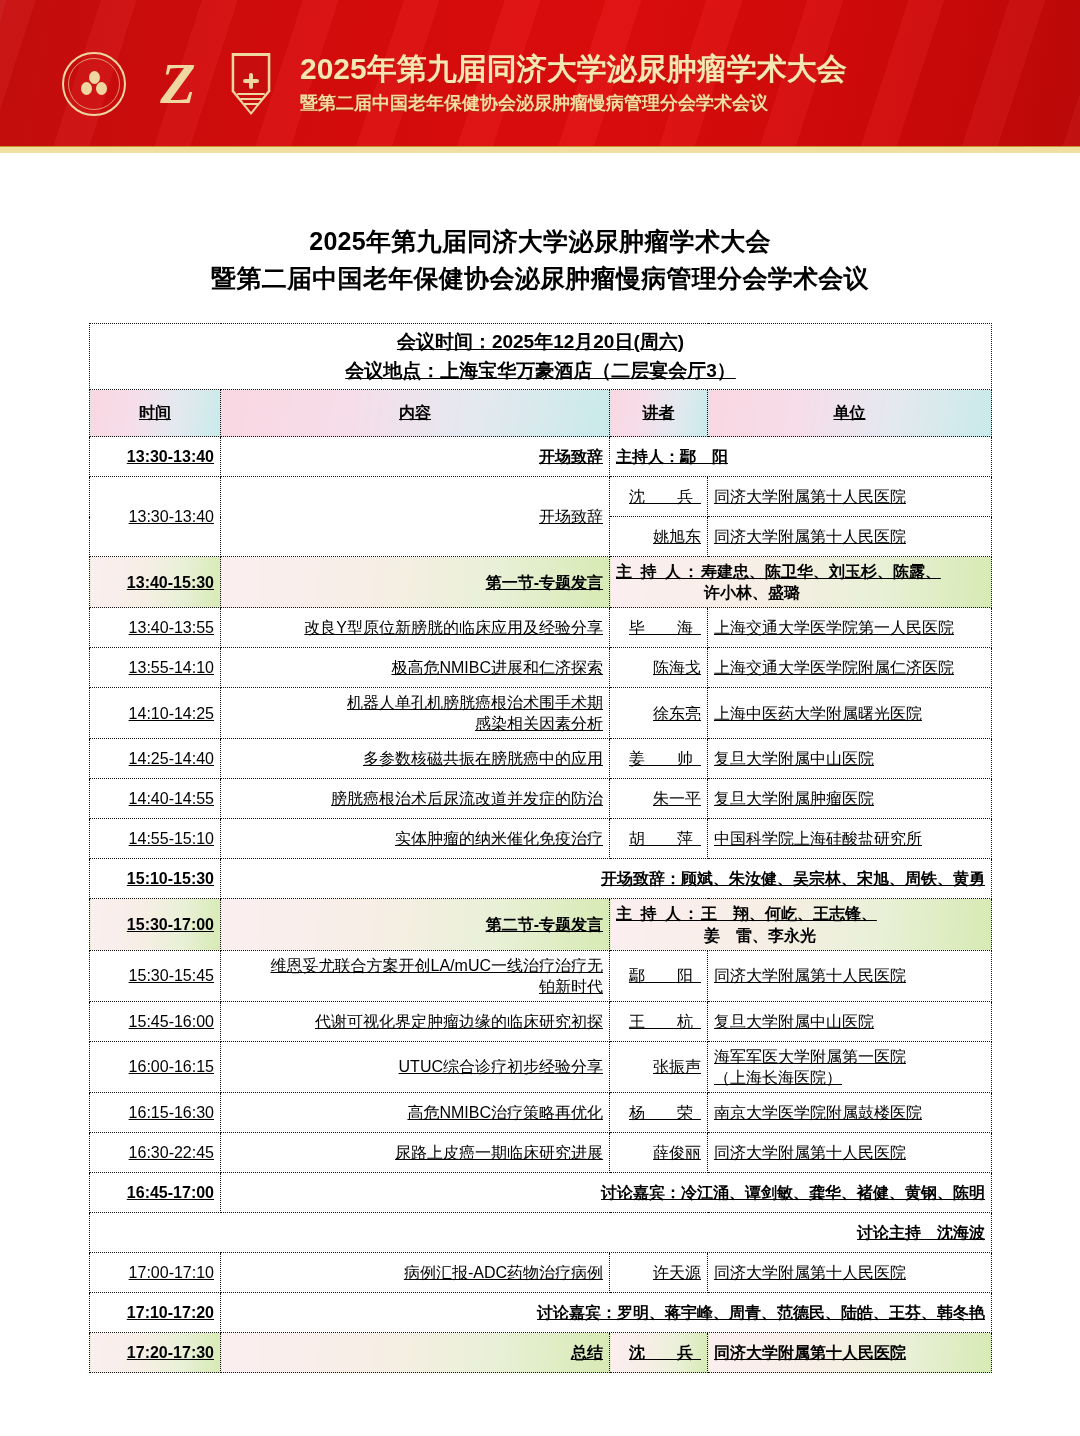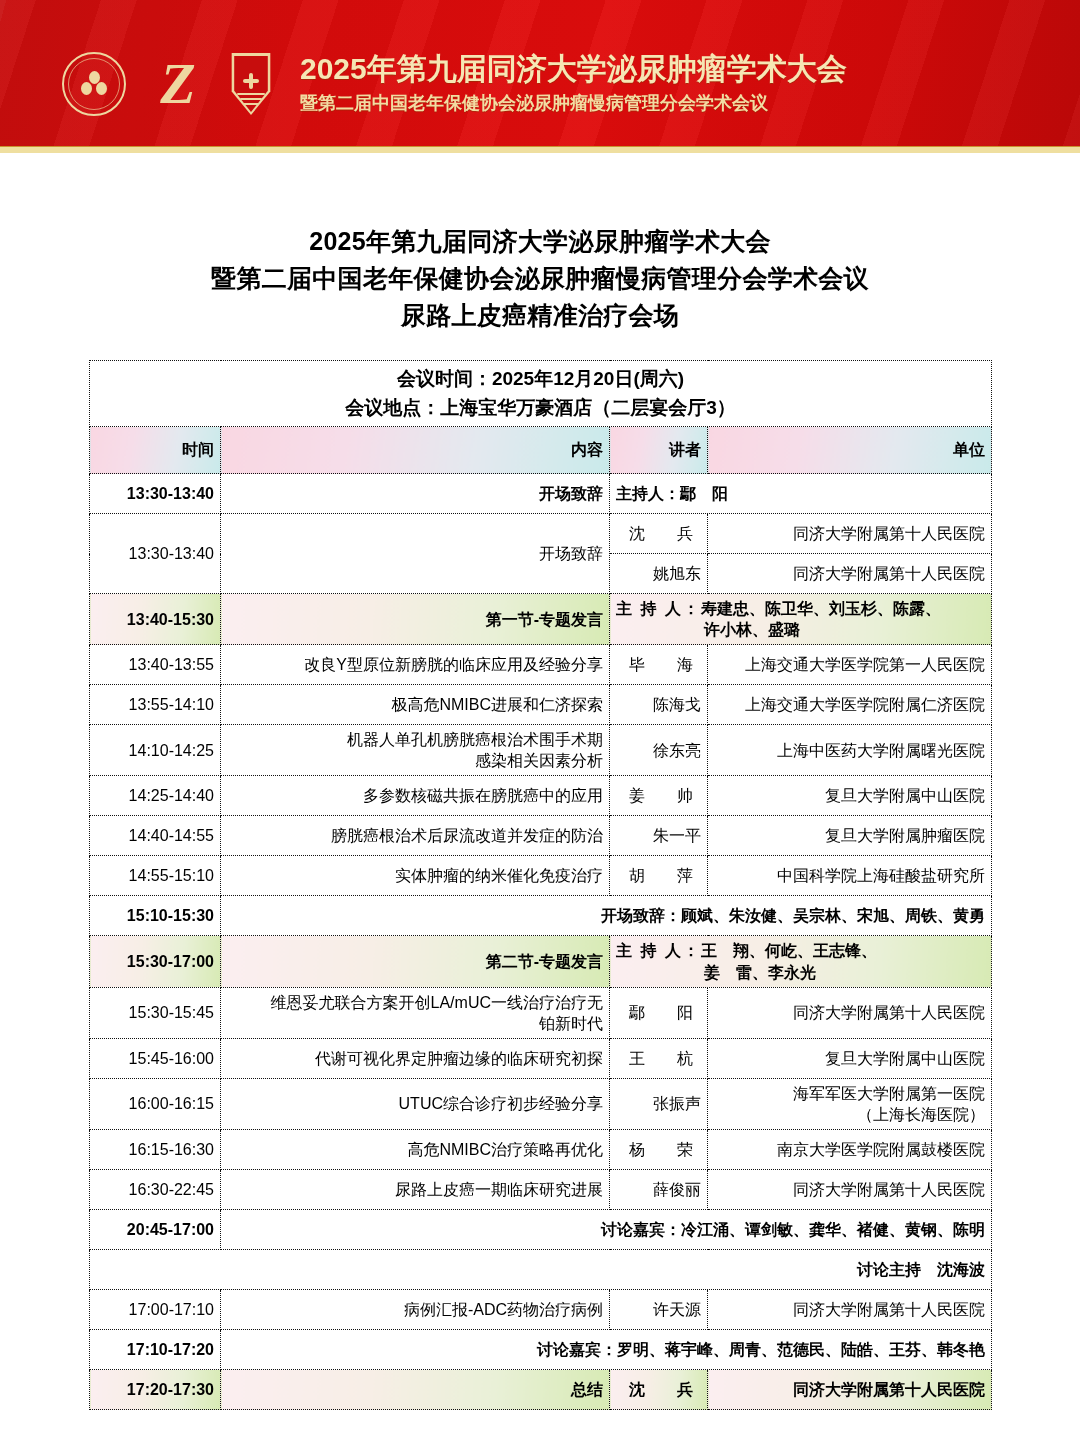--- a/index.html
+++ b/index.html
@@ -60,43 +60,43 @@
   .banner-t1{font-size:30px;font-weight:700;letter-spacing:0px;line-height:1.08;
     color:#f6e6b4;text-shadow:0 1px 0 rgba(120,60,0,.45);}
   .banner-t2{font-size:18px;font-weight:700;letter-spacing:0px;margin-top:5px;
     color:#f2dca2;text-shadow:0 1px 0 rgba(120,60,0,.4);}
 
   
   .doc-title{margin:70px auto 0;width:900px;text-align:center;color:#000;}
   .doc-title div{font-size:25px;font-weight:700;line-height:1.48;letter-spacing:.3px;}
 
   
-  .tbl-wrap{width:902px;margin:26px auto 0;}
+  .tbl-wrap{width:902px;margin:26px auto 0;text-decoration:underline;}
   table.agenda{width:902px;border-collapse:collapse;table-layout:fixed;}
   table.agenda td{
     border:1px dotted #111;
     padding:4px 6px;
     font-size:16px;color:#000;vertical-align:middle;
     line-height:1.32;
   }
   col.c-time{width:131px;}
   col.c-content{width:389px;}
   col.c-speaker{width:98px;}
   col.c-unit{width:284px;}
 
   .meta-cell{text-align:center;padding:13px 6px 14px;}
   .meta-line{font-size:19px;font-weight:700;line-height:1.5;}
 
   .hdr td{
-    text-align:right;font-size:17px;font-weight:700;height:38px;padding:6px;
+    text-align:center;font-size:17px;font-weight:700;height:38px;padding:6px;
     background:linear-gradient(100deg,#f9d7e2 0%,#f6dde9 32%,#e3e9ef 66%,#c9eaea 100%);
   }
 
   .t-c{text-align:right;}
-  .t-r{text-align:right;}
+  .t-r{}
   .bold{font-weight:700;}
   .row-h{height:40px;}
   .row-tall{height:48px;}
 
   .sect td{
     background:linear-gradient(95deg,#fbeef0 0%,#f7eee6 38%,#e9f0d7 70%,#d7eab4 100%);
     font-weight:700;
   }
   .host-spread{letter-spacing:2px;}
   .name-spread{letter-spacing:8px;padding-left:8px;}
@@ -133,21 +133,20 @@
       <div class="banner-t1">2025年第九届同济大学泌尿肿瘤学术大会</div>
       <div class="banner-t2">暨第二届中国老年保健协会泌尿肿瘤慢病管理分会学术会议</div>
     </div>
   </div>
 </div>
 <div class="gold-rule"></div>
 
 <div class="doc-title">
   <div>2025年第九届同济大学泌尿肿瘤学术大会</div>
   <div>暨第二届中国老年保健协会泌尿肿瘤慢病管理分会学术会议</div>
-  <div>尿路上皮癌精准治疗会场</div>
 </div>
 
 <div class="tbl-wrap">
   <table class="agenda">
     <colgroup>
       <col class="c-time">
         <col class="c-content">
         <col class="c-speaker">
         <col class="c-unit">
     </colgroup>
@@ -253,21 +252,21 @@
           <td class="t-c name-spread">杨　荣</td>
           <td class="t-r">南京大学医学院附属鼓楼医院</td>
         </tr>
         <tr class="row-h">
           <td class="t-c">16:30-22:45</td>
           <td class="t-c">尿路上皮癌一期临床研究进展</td>
           <td class="t-c ">薛俊丽</td>
           <td class="t-r">同济大学附属第十人民医院</td>
         </tr>
         <tr class="row-h">
-          <td class="t-c bold">20:45-17:00</td>
+          <td class="t-c bold">16:45-17:00</td>
           <td class="t-c bold" colspan="3">讨论嘉宾：冷江涌、谭剑敏、龚华、褚健、黄钢、陈明</td>
         </tr>
         <tr class="row-h">
           <td class="t-c bold" colspan="4">讨论主持　沈海波</td>
         </tr>
         <tr class="row-h">
           <td class="t-c">17:00-17:10</td>
           <td class="t-c">病例汇报-ADC药物治疗病例</td>
           <td class="t-c ">许天源</td>
           <td class="t-r">同济大学附属第十人民医院</td>

